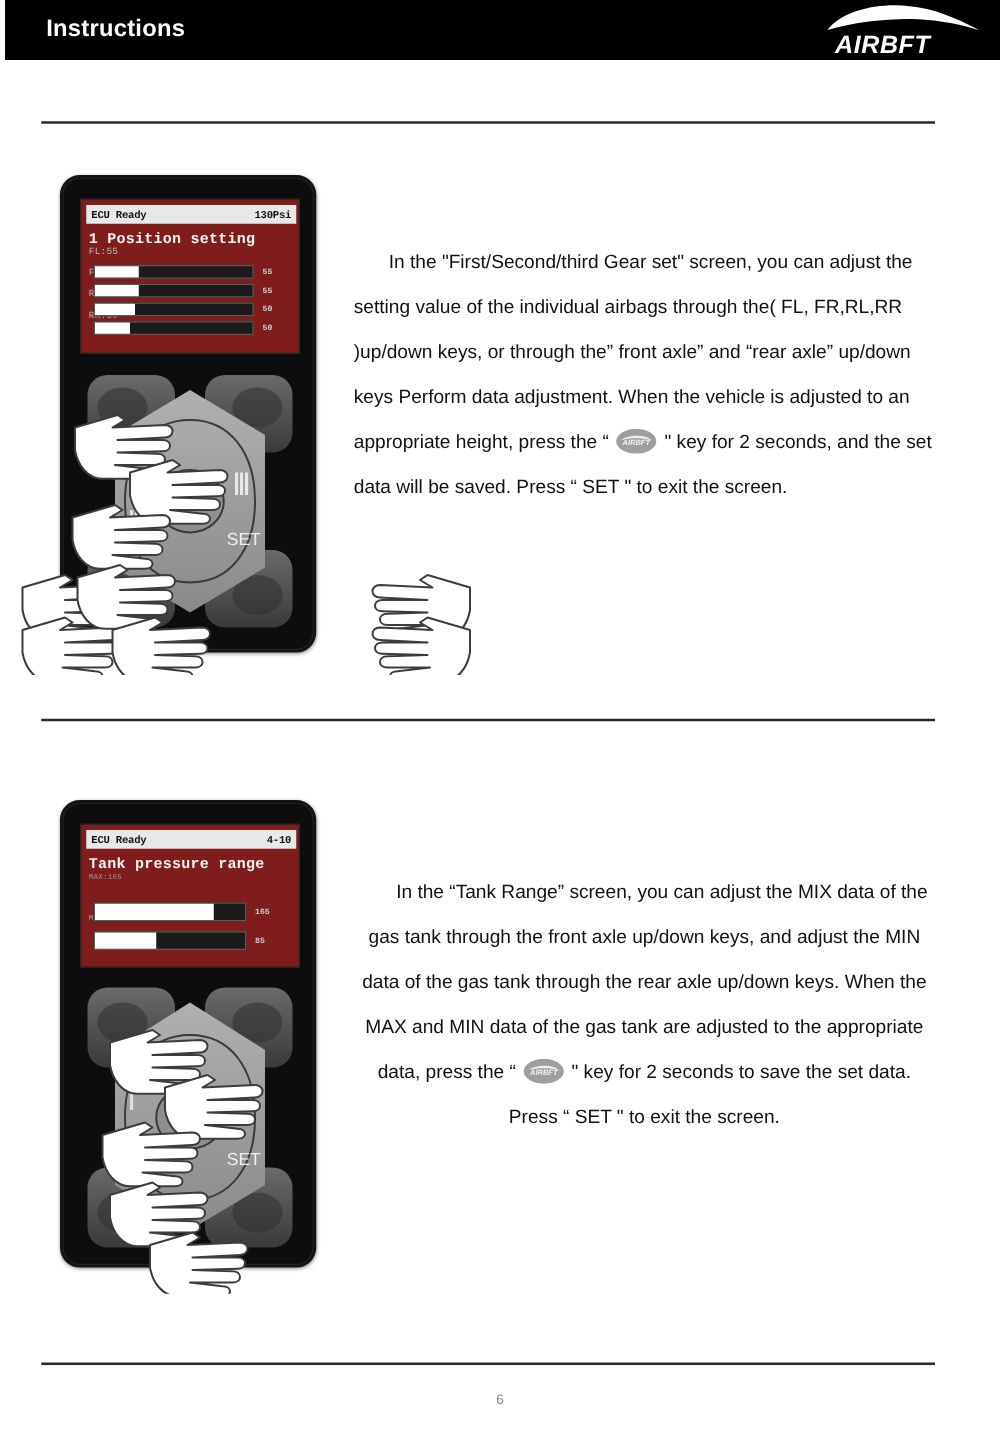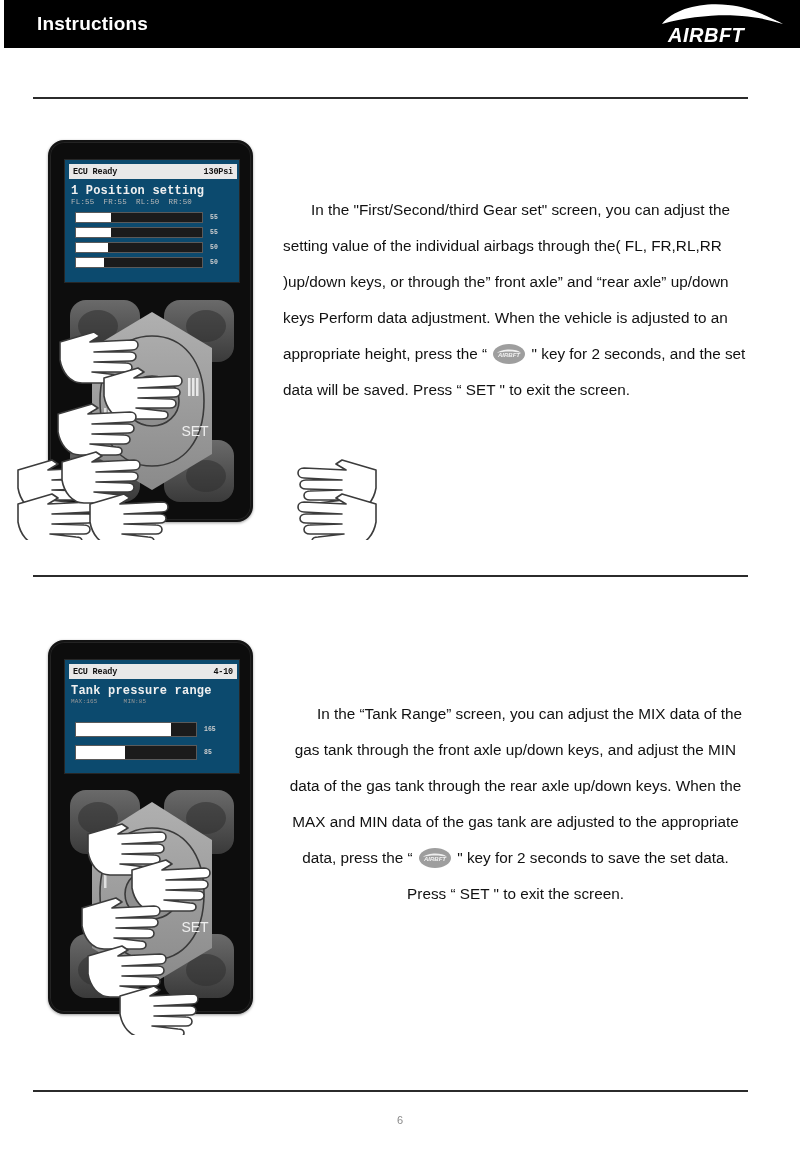--- a/index.html
+++ b/index.html
@@ -53,40 +53,40 @@
     border:2px solid #141414;
     box-shadow: inset 0 0 0 1px #232323, 0 1px 3px rgba(0,0,0,.4);
     overflow:hidden;
   }
   .device.d2 { height:374px; }
 
   
   .lcd {
     position:absolute; left:14px; top:17px;
     width:176px; height:124px;
-    background:#0c4a6e;
+    background:#7f1d1d;
     border:1px solid #262626;
     font-family:"Liberation Mono","DejaVu Sans Mono", monospace;
     overflow:hidden;
   }
   .lcd.l2 { height:115px; }
   .lcd-statusbar {
     position:absolute; left:4px; top:4px; width:168px; height:15px;
     background:#e8e8e8; color:#111;
     display:flex; align-items:center; justify-content:space-between;
     padding:0 4px; font-size:8.5px; font-weight:bold; letter-spacing:-0.2px;
   }
   .lcd-title {
     position:absolute; left:6px; top:24px;
     color:#f0f0f0; font-size:12px; font-weight:bold; letter-spacing:.2px;
   }
   .lcd-values {
     position:absolute; left:6px; top:38px; width:166px;
     color:#b9b9b9; font-size:7.5px; letter-spacing:.2px;
-    display:flex; gap:9px;
+    display:flex; gap:9px;flex-direction:column;
   }
   .lcd-values.v2 { gap:26px; font-size:6px; color:#9a9a9a; }
 
   .bars { position:absolute; left:10px; top:52px; width:160px; }
   .bars.b2 { top:62px; }
   .barrow { display:flex; align-items:center; height:11px; margin-bottom:4px; }
   .bars.b2 .barrow { height:15px; margin-bottom:8px; }
   .bartrack {
     position:relative; width:128px; height:11px;
     border:1px solid #5a5a5a; background:#1b1b1b;

